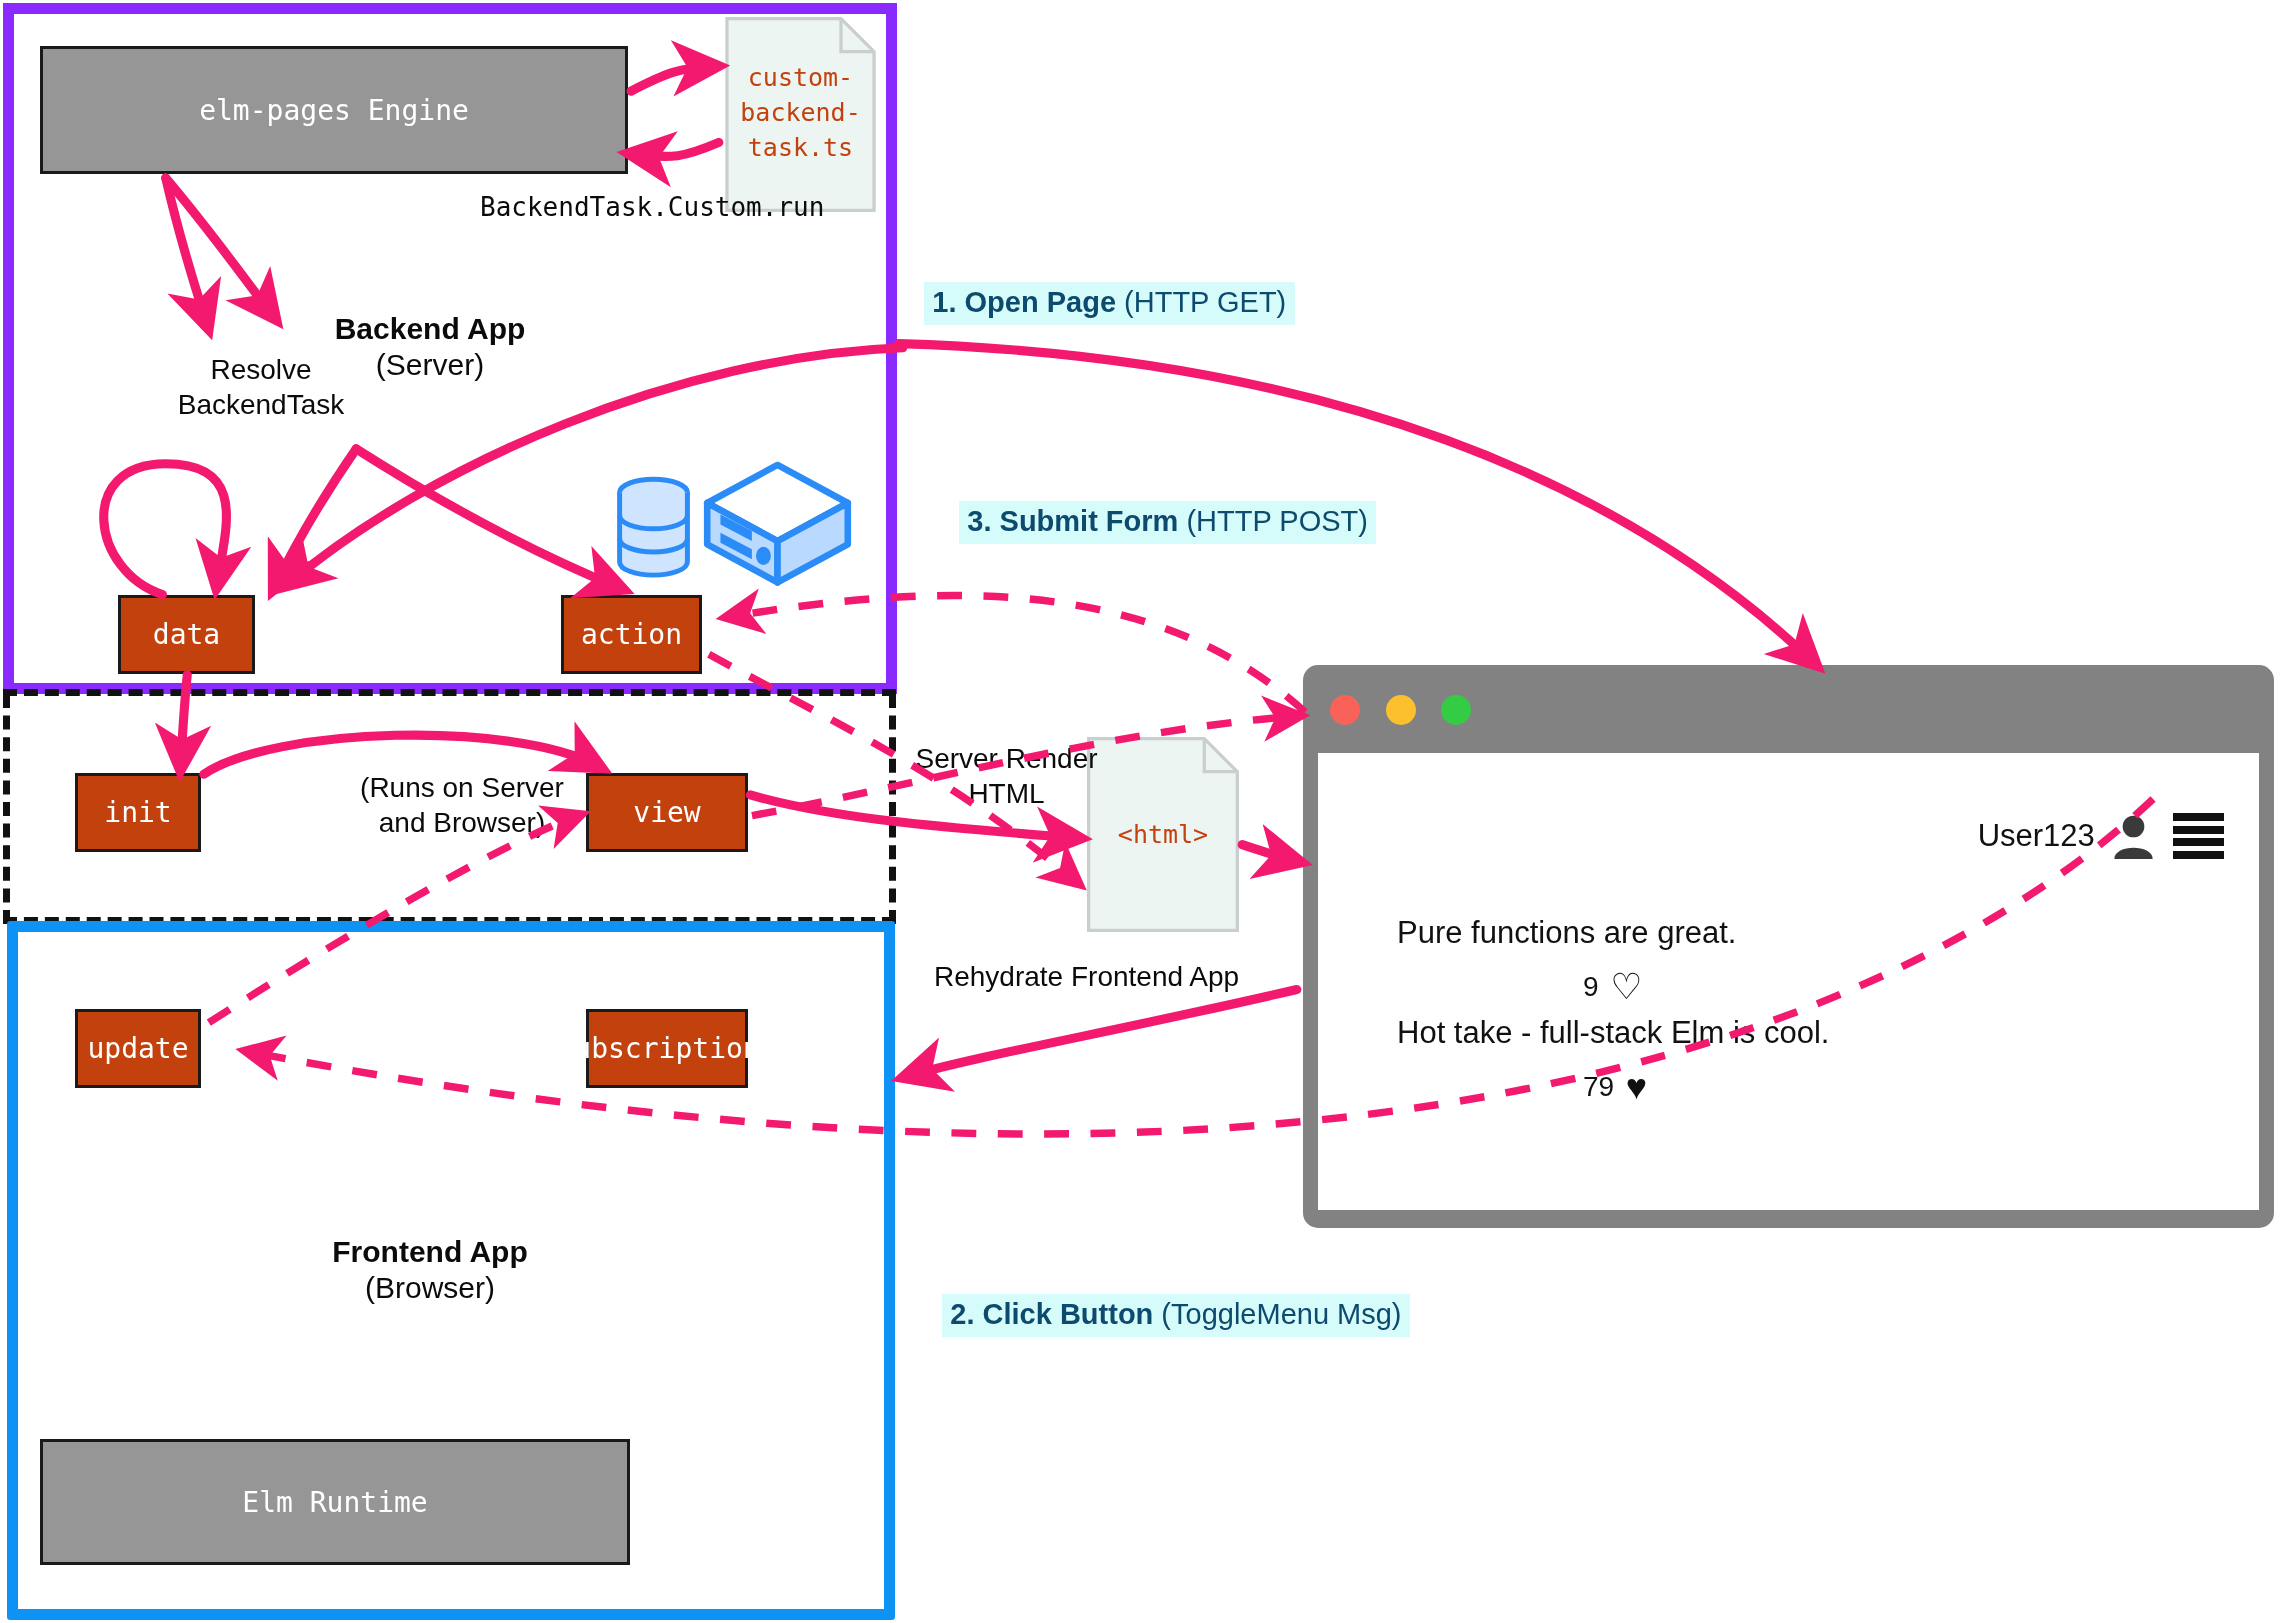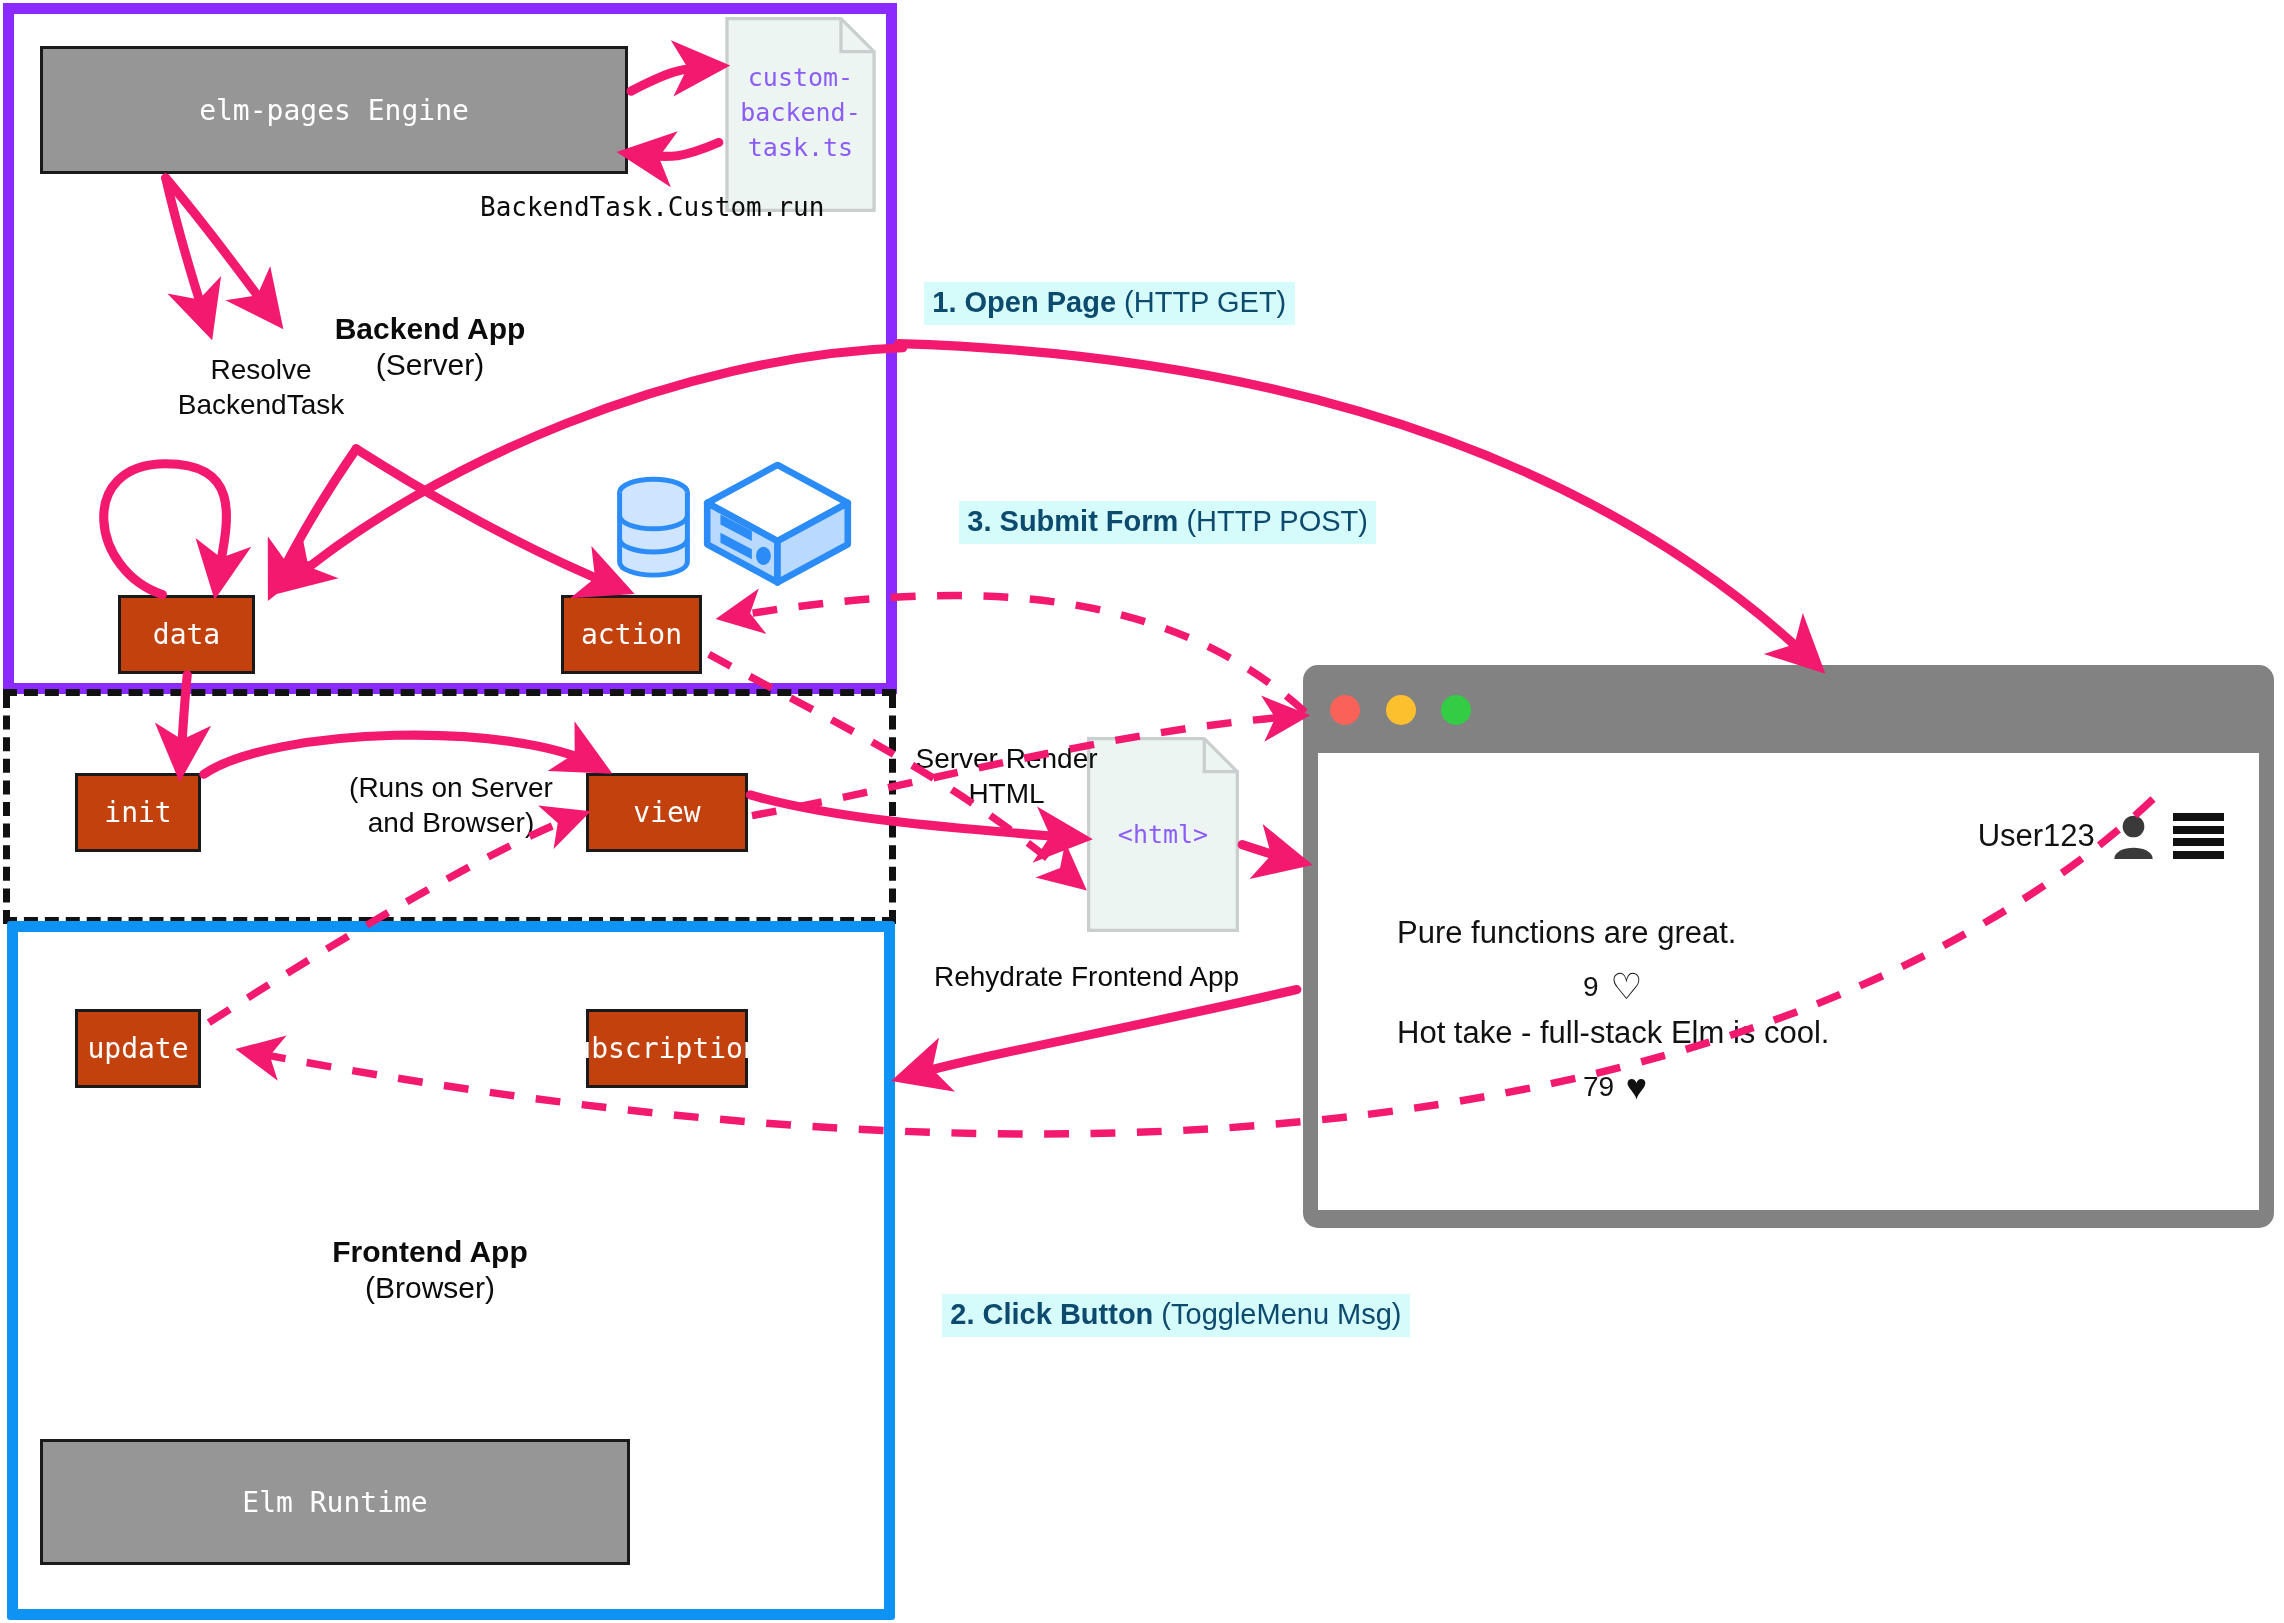--- a/index.html
+++ b/index.html
@@ -27,39 +27,39 @@
   #box-action{left:561px;top:595px;width:141px;height:79px;font-size:28px;}
   #box-init{left:75px;top:773px;width:126px;height:79px;font-size:28px;}
   #box-view{left:586px;top:773px;width:162px;height:79px;font-size:28px;}
   #box-update{left:75px;top:1009px;width:126px;height:79px;font-size:28px;}
   #box-subscriptions{left:586px;top:1009px;width:162px;height:79px;font-size:28px;}
   #box-elm-runtime{left:40px;top:1439px;width:590px;height:126px;font-size:28px;}
 
   
   .filedoc{position:absolute;}
   .filedoc .label{position:absolute;left:0;right:0;text-align:center;
-     font-family:"DejaVu Sans Mono","Liberation Mono",monospace;color:#8b5cf6;}
+     font-family:"DejaVu Sans Mono","Liberation Mono",monospace;color:#c2410c;}
 
   #file-cbt{left:725px;top:16.6px;width:151px;height:195px;}
   #file-cbt .label{top:43px;font-size:25px;line-height:35px;}
 
   #file-html{left:1087px;top:737px;width:152px;height:195px;}
   #file-html .label{top:83px;font-size:25px;}
 
   
   .txt{position:absolute;color:#0b0b0b;}
   .mono{font-family:"DejaVu Sans Mono","Liberation Mono",monospace;}
   .sans{font-family:"Liberation Sans",sans-serif;}
   .ctr{text-align:center;}
   .bold{font-weight:bold;}
 
   #lbl-backendtask-run{left:480px;top:192px;font-size:26px;}
   #lbl-resolve{left:166px;top:352px;width:190px;font-size:28px;line-height:35px;}
   #lbl-backend-app{left:306px;top:311px;width:248px;font-size:30px;line-height:36px;}
-  #lbl-runs-on{left:331px;top:770px;width:240px;font-size:28px;line-height:35px;}
+  #lbl-runs-on{left:342px;top:770px;width:240px;font-size:28px;line-height:35px;}
   #lbl-server-render{left:903px;top:741px;width:207px;font-size:28px;line-height:35px;}
   #lbl-rehydrate{left:934px;top:961px;font-size:28px;}
   #lbl-frontend-app{left:306px;top:1234px;width:248px;font-size:30px;line-height:36px;}
 
   
   .callout{position:absolute;background:#d6fbfb;padding:4.1px 8.3px 5.8px 8.3px;
      font-size:29px;white-space:nowrap;color:#0c4a6e;}
   .callout b{font-weight:bold;}
   #callout-1{left:924px;top:282px;}
   #callout-3{left:959px;top:501px;}

